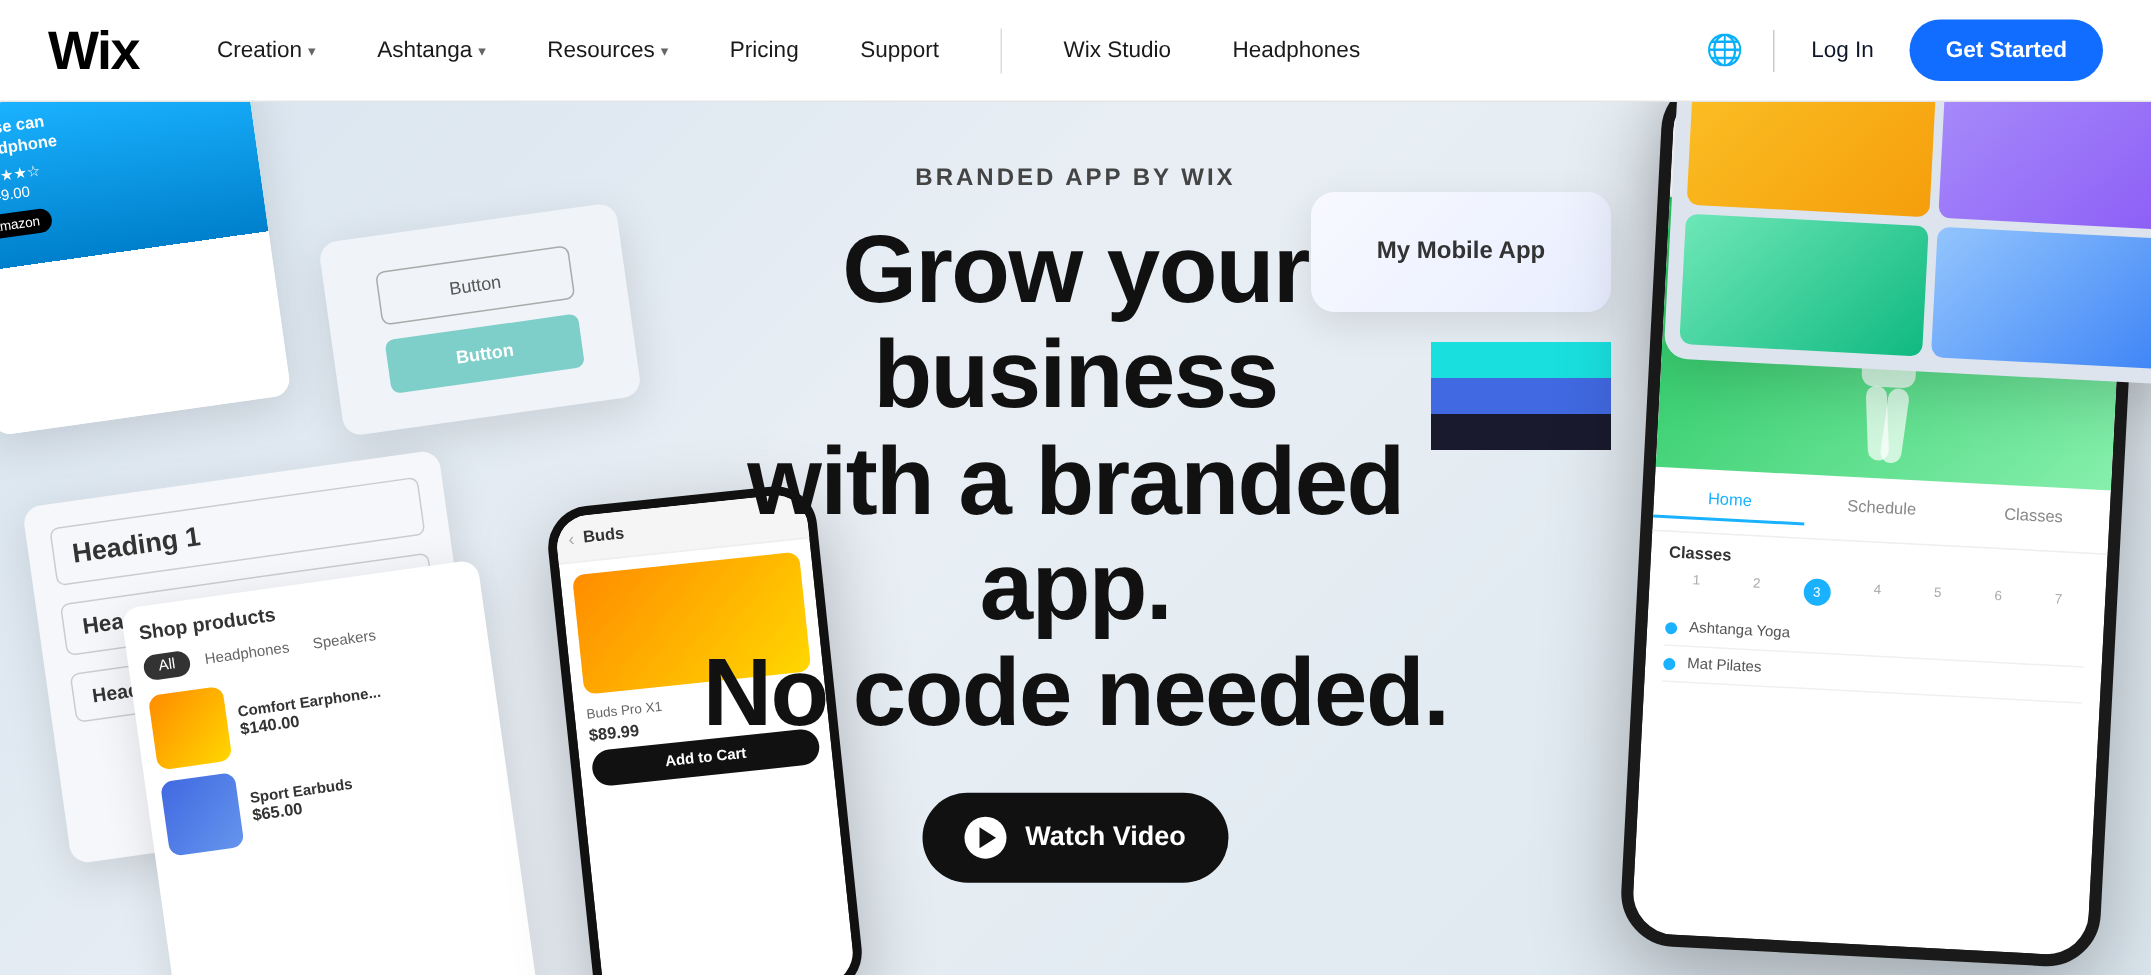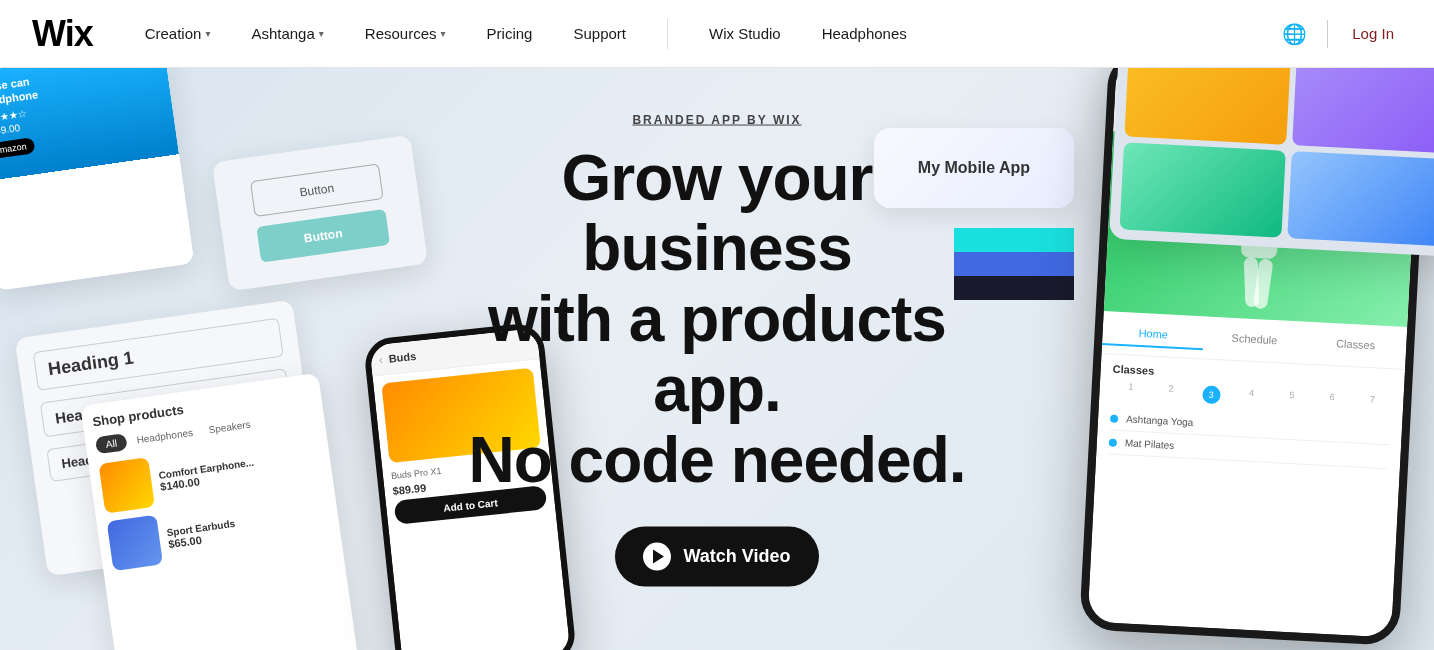--- a/index.html
+++ b/index.html
@@ -51,21 +51,21 @@
       background: none; border: none;
       cursor: pointer; font-size: 20px; color: #333;
       padding: 4px;
     }
     .nav-divider-v {
       width: 1px; height: 28px; background: #ccc;
     }
     .login-btn {
       background: none; border: none;
       font-size: 15px; font-weight: 500;
-      color: #7f1d1d; cursor: pointer;
+      color: #0f172a; cursor: pointer;
       padding: 8px 8px;
     }
     .get-started-btn {
       background: #116DFF; color: #fff;
       border: none; border-radius: 30px;
       padding: 12px 24px;
       font-size: 15px; font-weight: 600;
       cursor: pointer;
       white-space: nowrap;
     }
@@ -250,25 +250,24 @@
     
     .hero-content {
       position: absolute;
       top: 50%; left: 50%;
       transform: translate(-50%, -52%);
       text-align: center;
       z-index: 10;
       width: 580px;
     }
     .hero-eyebrow {
-      font-size: 12px; font-weight: 600;
+      font-size: 16px; font-weight: 600;
       letter-spacing: 2px; color: #444;
       text-transform: uppercase;
       margin-bottom: 16px;
-      text-decoration: underline;
     }
     .hero-headline {
       font-size: 64px; font-weight: 800;
       line-height: 1.1; color: #111;
       margin-bottom: 32px;
       letter-spacing: -1px;
     }
     .hero-cta-group {
       display: flex; align-items: center;
       justify-content: center;
@@ -336,20 +335,21 @@
       <span>Wix Studio</span>
     </div>
     <div class="nav-item">
       <span>Headphones</span>
     </div>
   </div>
   <div class="nav-actions">
     <button class="globe-btn" title="Language selector">🌐</button>
     <div class="nav-divider-v"></div>
     <button class="login-btn">Log In</button>
+    <button class="get-started-btn">Get Started</button>
   </div>
 </nav>
 
 <section class="hero">
 
   <div class="bg-elements">
 
     <div class="mockup mockup-ecommerce">
       <div style="width:100%;height:100%;background:linear-gradient(180deg,#1ab2ff 0%,#0080cc 50%,#fff 50%);">
         <div style="padding:10px;color:#fff;">
@@ -475,21 +475,21 @@
         <div style="background:linear-gradient(135deg,#93c5fd,#3b82f6);border-radius:8px;"></div>
       </div>
     </div>
 
   </div>
 
   <div class="hero-content">
     <div class="hero-eyebrow">BRANDED APP BY WIX</div>
     <h1 class="hero-headline">
       <span>Grow your business</span><br>
-      <span>with a products app.</span><br>
+      <span>with a branded app.</span><br>
       <span>No code needed.</span>
     </h1>
     <div class="hero-cta-group">
       <button class="cta-watch">
         <div class="play-icon">
           <div class="play-triangle"></div>
         </div>
         <span>Watch Video</span>
       </button>
     </div>

